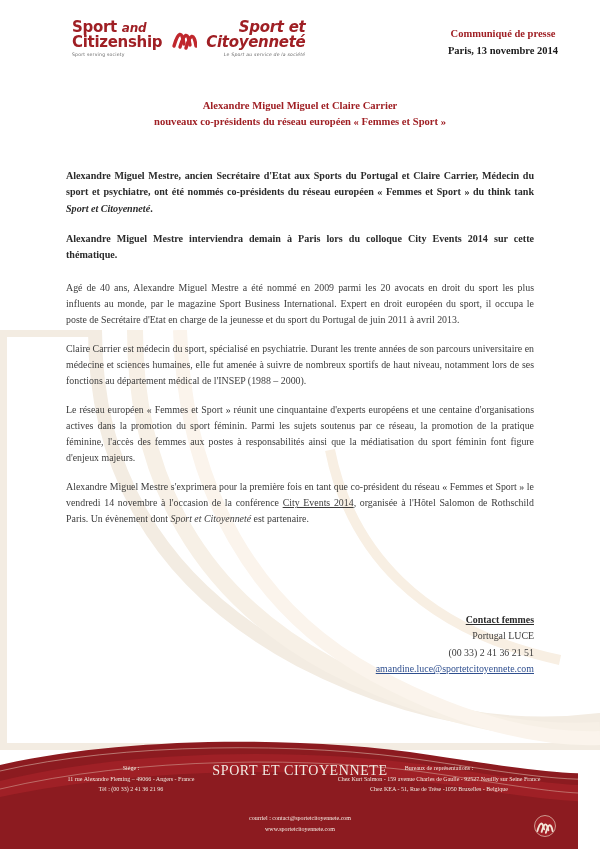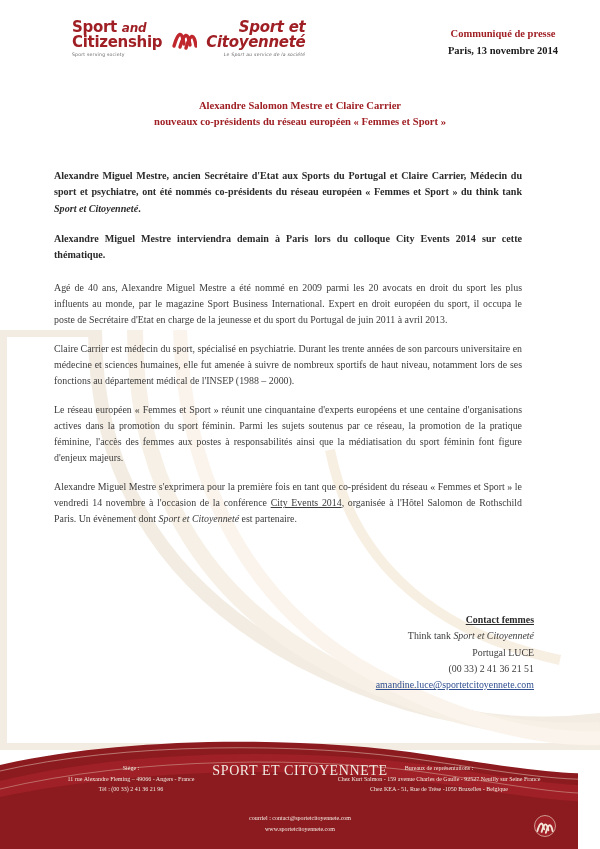--- a/index.html
+++ b/index.html
@@ -137,21 +137,21 @@
     font-weight: bold;
     font-size: 10.6px;
     line-height: 1.55;
     z-index: 2;
   }
 
   
   .body-text {
     position: absolute;
     top: 158px;
-    left: 54px;
+    left: 66px;
     width: 468px;
     z-index: 2;
   }
   .para {
     font-family: "Liberation Serif", serif;
     font-size: 9.9px;
     line-height: 1.62;
     text-align: justify;
     color: #3c3c3c;
     margin-bottom: 13px;
@@ -302,42 +302,41 @@
       </div>
     </div>
 
     <div class="header-right">
       <div>Communiqué de presse</div>
       <div class="date">Paris, 13 novembre 2014</div>
     </div>
   </div>
 
   <div class="doc-title">
-    <div>Alexandre Salomon Mestre et Claire Carrier</div>
+    <div>Alexandre Miguel Miguel et Claire Carrier</div>
     <div>nouveaux co-présidents du réseau européen « Femmes et Sport »</div>
   </div>
 
   <div class="body-text">
 
     <p class="para lead"><span>Alexandre Miguel Mestre, ancien Secrétaire d'Etat aux Sports du Portugal et Claire Carrier, Médecin du sport et psychiatre, ont été nommés co-présidents du réseau européen « Femmes et Sport » du think tank </span><i>Sport et Citoyenneté</i><span>.</span></p>
 
     <p class="para lead2">Alexandre Miguel Mestre interviendra demain à Paris lors du colloque City Events 2014 sur cette thématique.</p>
 
     <p class="para">Agé de 40 ans, Alexandre Miguel Mestre a été nommé en 2009 parmi les 20 avocats en droit du sport les plus influents au monde, par le magazine Sport Business International. Expert en droit européen du sport, il occupa le poste de Secrétaire d'Etat en charge de la jeunesse et du sport du Portugal de juin 2011 à avril 2013.</p>
 
     <p class="para">Claire Carrier est médecin du sport, spécialisé en psychiatrie. Durant les trente années de son parcours universitaire en médecine et sciences humaines, elle fut amenée à suivre de nombreux sportifs de haut niveau, notamment lors de ses fonctions au département médical de l'INSEP (1988 – 2000).</p>
 
     <p class="para">Le réseau européen « Femmes et Sport » réunit une cinquantaine d'experts européens et une centaine d'organisations actives dans la promotion du sport féminin. Parmi les sujets soutenus par ce réseau, la promotion de la pratique féminine, l'accès des femmes aux postes à responsabilités ainsi que la médiatisation du sport féminin font figure d'enjeux majeurs.</p>
 
     <p class="para"><span>Alexandre Miguel Mestre s'exprimera pour la première fois en tant que co-président du réseau « Femmes et Sport » le </span><span class="ul">vendredi 14 novembre</span><span> à l'occasion de la conférence </span><a class="lnk" href="#">City Events 2014</a><span>, organisée à l'Hôtel Salomon de Rothschild Paris. Un évènement dont </span><i>Sport et Citoyenneté</i><span> est partenaire.</span></p>
   </div>
 
   <div class="contact">
     <div class="ttl">Contact femmes</div>
-    <div><span>Think tank </span><i>Sport et Citoyenneté</i></div>
     <div>Portugal LUCE</div>
     <div>(00 33) 2 41 36 21 51</div>
     <div><a class="mail" href="#">amandine.luce@sportetcitoyennete.com</a></div>
   </div>
 
   <div class="footer">
     <svg class="footer-content" width="600" height="108" viewBox="0 0 600 108" xmlns="http://www.w3.org/2000/svg">
       <path d="M0,24 C120,-4 300,-6 430,14 C510,26 560,34 600,32 L600,108 L0,108 Z" fill="#8c1b20"></path>
       <path d="M0,40 C130,8 310,6 440,26 C520,38 566,46 600,44 L600,108 L0,108 Z" fill="#9f2026"></path>
       <path d="M0,56 C140,26 320,24 450,44 C525,56 570,62 600,60 L600,108 L0,108 Z" fill="#8c1b20"></path>

